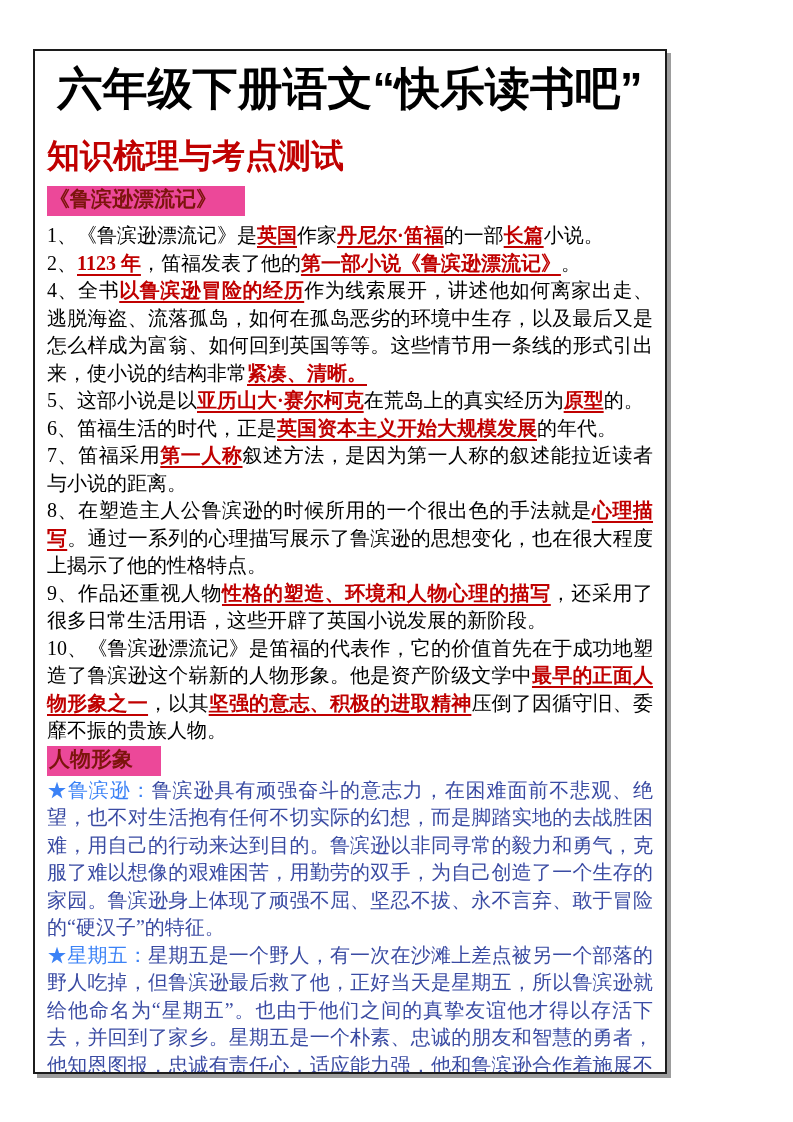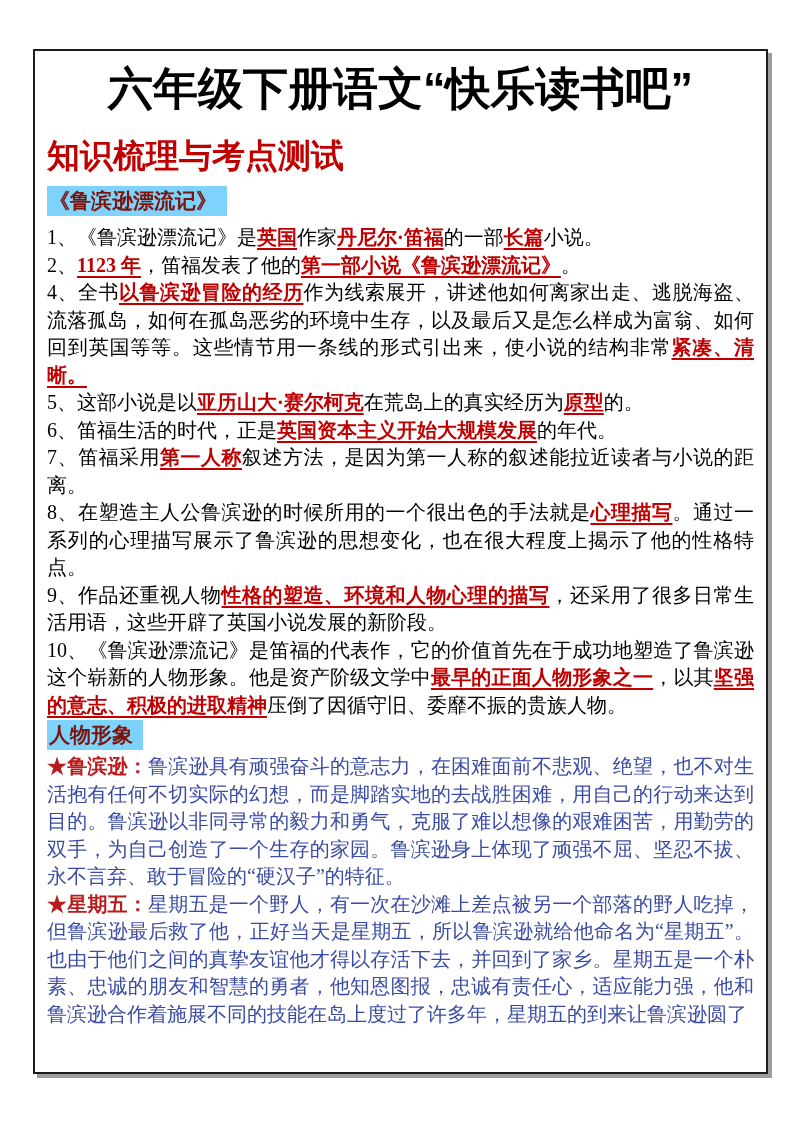--- a/index.html
+++ b/index.html
@@ -11,21 +11,21 @@
     width: 793px;
     height: 1122px;
     position: relative;
     font-family: "Liberation Serif", "DejaVu Serif", serif;
     overflow: hidden;
   }
   .sheet {
     position: absolute;
     left: 33px;
     top: 49px;
-    width: 735px;
+    width: 634px;
     height: 1025px;
     box-sizing: border-box;
     border: 2px solid #1c1c1c;
     box-shadow: 4px 4px 0 #9d9d9d;
     background: #ffffff;
     padding: 6px 12px 0 12px;
     overflow: hidden;
   }
   .title {
     margin-top: 5px;
@@ -50,46 +50,46 @@
     line-height: 30px;
   }
   #sections section:first-child .heading-row {
     margin: 12px 0 6px 0;
   }
   #sections section:not(:first-child) .heading-row {
     margin: 1px 0 1px 0;
   }
   .sec-heading {
     display: inline-block;
-    background: #7dd3fc;
+    background: #ec4899;
     color: #7c140c;
-    font-family: Liberation Serif, serif;
+    font-family: Liberation Mono, monospace;
     font-weight: bold;
     font-size: 21px;
     line-height: 28px;
-    padding: 1px 10px 1px 2px;
+    padding: 1px 28px 1px 2px;
   }
   #sections p {
     margin: 0;
     font-size: 20px;
     line-height: 27.5px;
     text-align: justify;
     color: #000000;
   }
   #sections span.plain { color: #000000; }
   #sections span.em {
     color: #c00000;
     font-weight: bold;
     text-decoration: underline;
     text-decoration-thickness: 2px;
     text-underline-offset: 4px;
   }
   #sections span.star {
-    color: #b91c1c;
-    font-weight: bold;
+    color: #3b82f6;
+    font-weight: normal;
   }
   #sections span.blue {
     color: #3a4ba3;
   }
 </style>
 </head>
 <body>
 
 <div class="sheet">
   <div class="title">六年级下册语文“快乐读书吧”</div>

